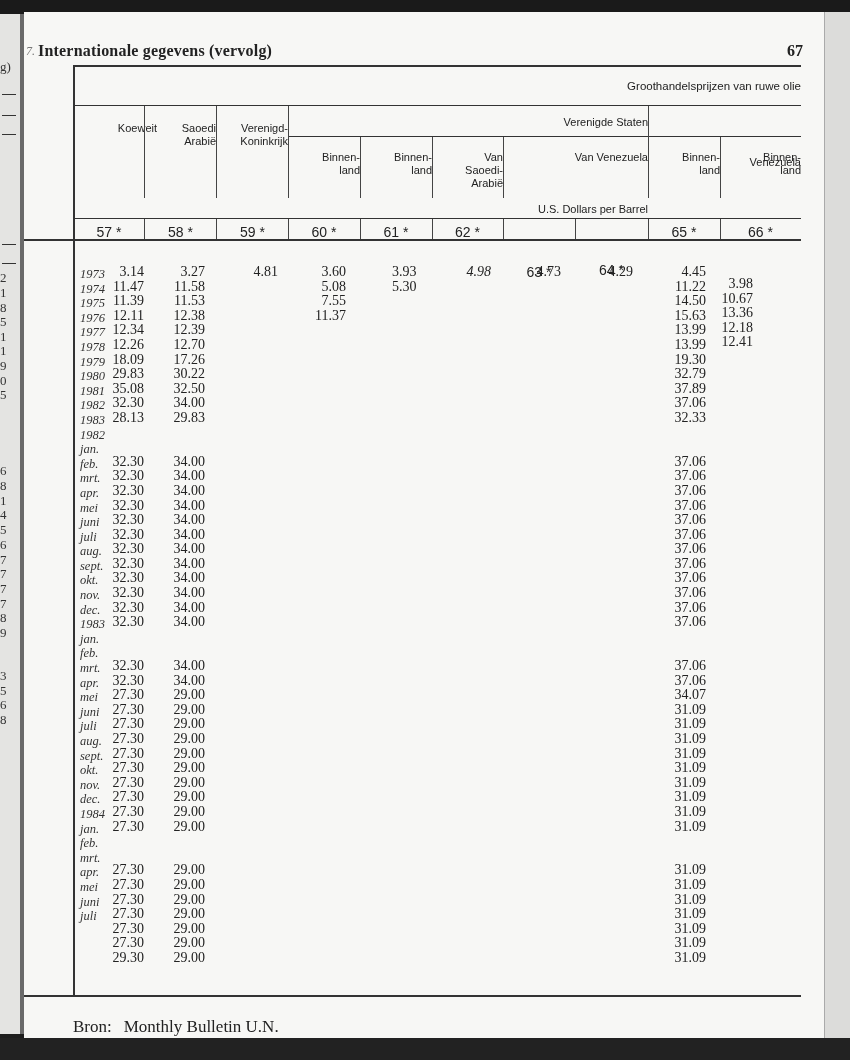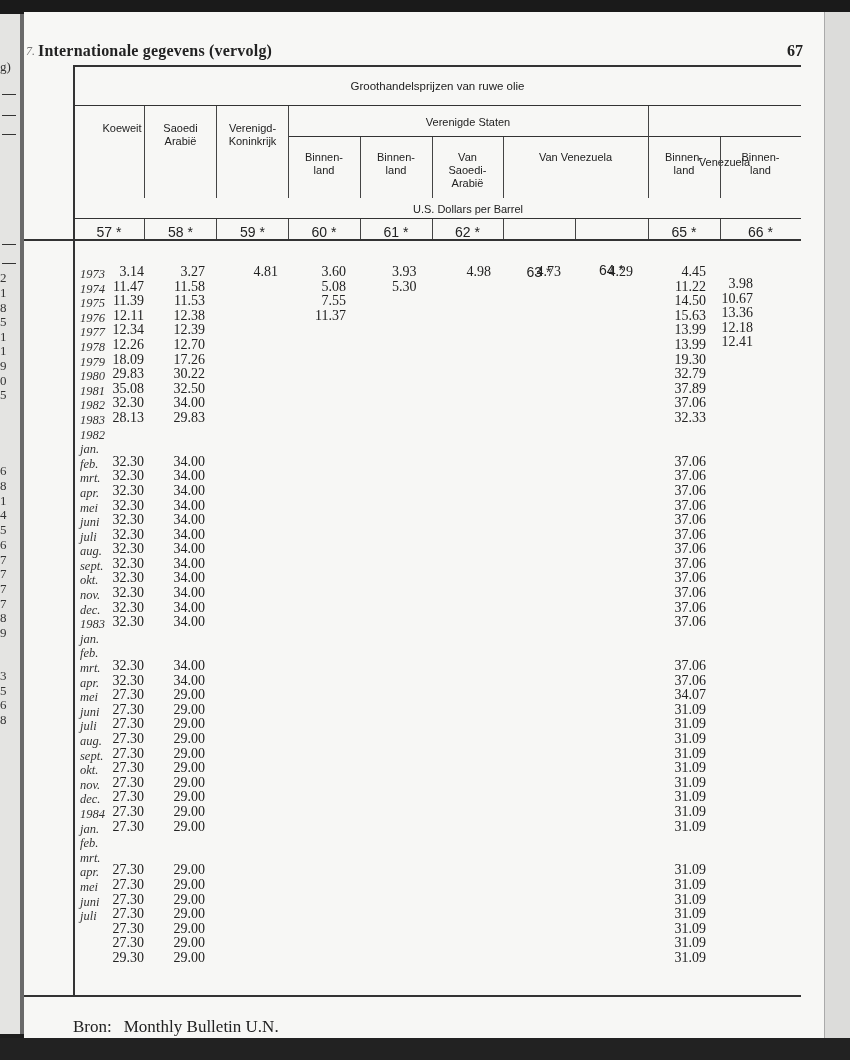--- a/index.html
+++ b/index.html
@@ -15,21 +15,21 @@
   .lp-frag { position:absolute; left:0; font-size:13px; color:#333; font-family:"Liberation Serif", serif; }
   .lp-line { position:absolute; left:2px; width:14px; height:1px; background:#333; }
 
   .pg-title { position:absolute; left:38px; top:42px; font-size:16px; font-weight:bold; color:#222; letter-spacing:0.2px; }
   .pg-chapter { position:absolute; left:26px; top:44px; font-size:12px; font-style:italic; color:#777; }
   .pg-number { position:absolute; left:787px; top:42px; font-size:16px; font-weight:bold; }
 
   .hline { position:absolute; background:#333; }
   .vline { position:absolute; background:#444; width:1px; }
 
-  .hdr { position:absolute; font-family:"Liberation Sans", sans-serif; font-size:11px; text-align:center; color:#222; line-height:13px; }
+  .hdr { position:absolute; font-family:"Liberation Sans", sans-serif; font-size:11px; text-align:right; color:#222; line-height:13px; }
   .colnum { position:absolute; font-family:"Liberation Sans", sans-serif; font-size:14px; text-align:center; top:224px; color:#222; }
 
   .stub { position:absolute; left:80px; font-style:italic; font-size:12.5px; color:#333; width:50px; line-height:14.6px; }
   .col { position:absolute; font-size:14px; line-height:14.6px; text-align:right; color:#222; }
   .col div { height:14.6px; }
 
   .source { position:absolute; left:73px; top:1017px; font-size:17px; color:#222; }
   .source span { margin-right:12px; }
 </style>
 </head>
@@ -316,21 +316,21 @@
 <div class="col" style="left:288px; width:58px; top:265px;" id="c-vs_binnen">
     <div>3.60</div>
     <div>5.08</div>
     <div>7.55</div>
     <div>11.37</div>
   </div>
 <div class="col" style="left:360px; width:56px; top:265px; text-align:left; padding-left:32px;" id="c-vs_binnen2">
     <div>3.93</div>
     <div>5.30</div>
   </div>
-<div class="col" style="left:432px; width:59px; top:265px;" id="c-vs_saoedi">
+<div class="col" style="left:432px; width:59px; top:265px;font-style:italic;" id="c-vs_saoedi">
     <div>4.98</div>
   </div>
 <div class="col" style="left:503px; width:58px; top:265px;" id="c-vs_venez_a">
     <div>4.73</div>
   </div>
 <div class="col" style="left:575px; width:58px; top:265px;" id="c-vs_venez_b">
     <div>4.29</div>
   </div>
 <div class="col" style="left:648px; width:58px; top:265px;" id="c-ven_binnen">
     <div>4.45</div>

